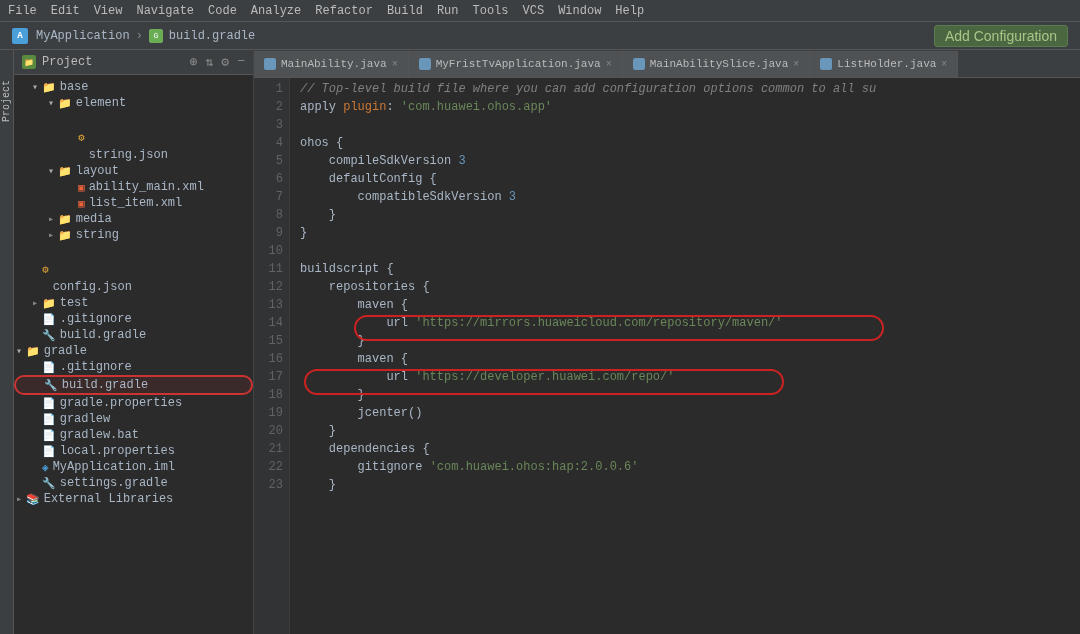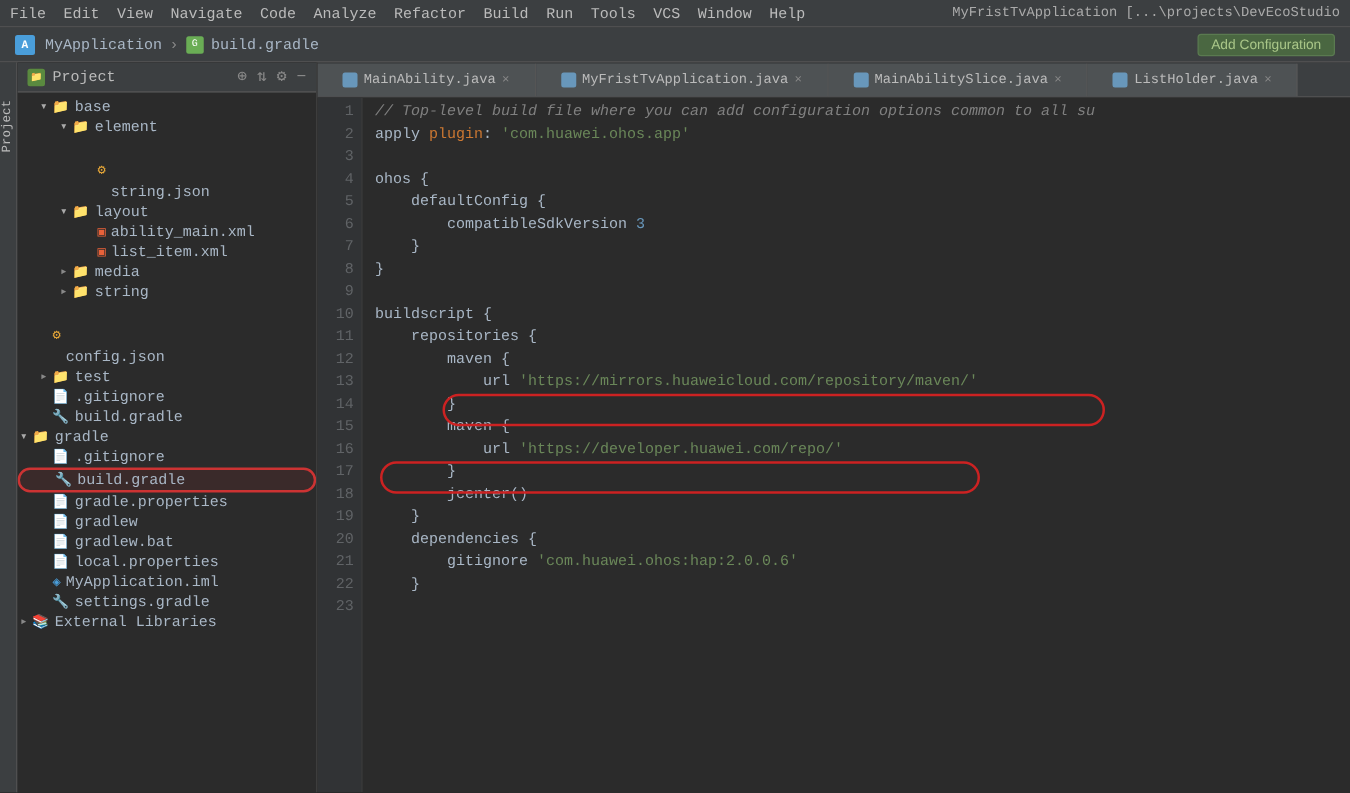--- a/index.html
+++ b/index.html
@@ -62,21 +62,21 @@
       font-size: 8px;
       color: #fff;
     }
     .breadcrumb-bar .add-config {
       margin-left: auto;
       background: #4a6741;
       color: #a9c688;
       padding: 2px 10px;
       border: 1px solid #5a7a50;
       border-radius: 3px;
-      font-size: 11px;
+      font-size: 14px;
       cursor: pointer;
     }
 
     
     .main-layout {
       display: flex;
       height: calc(634px - 50px);
     }
 
     
@@ -172,21 +172,21 @@
     .tabs {
       display: flex;
       background: #3c3f41;
       border-bottom: 1px solid #555;
       height: 28px;
       align-items: flex-end;
     }
     .tab {
       display: flex;
       align-items: center;
-      padding: 0 20px;
+      padding: 0 10px;
       height: 26px;
       background: #4e5254;
       border-right: 1px solid #555;
       font-size: 11px;
       color: #bbb;
       cursor: pointer;
       gap: 5px;
       justify-content: flex-end;
     }
     .tab .tab-icon {
@@ -265,21 +265,20 @@
   <span>Navigate</span>
   <span>Code</span>
   <span>Analyze</span>
   <span>Refactor</span>
   <span>Build</span>
   <span>Run</span>
   <span>Tools</span>
   <span>VCS</span>
   <span>Window</span>
   <span>Help</span>
-  <span class="right">MyFristTvApplication [...\projects\DevEcoStudio</span>
 </div>
 
 <div class="breadcrumb-bar">
   <div class="app-icon">A</div>
   <span>MyApplication</span>
   <span class="sep">›</span>
   <div class="gradle-icon">G</div>
   <span>build.gradle</span>
   <button class="add-config">Add Configuration</button>
 </div>
@@ -509,20 +508,21 @@
           <div>20</div>
         <div>21</div>
           <div>22</div>
           <div>23</div>
       </div>
       <div class="code-lines">
         <div class="code-line"><span class="comment">// Top-level build file where you can add configuration options common to all su</span></div>
         <div class="code-line"><span class="plain">apply </span><span class="kw">plugin</span><span class="plain">: </span><span class="str">'com.huawei.ohos.app'</span></div>
         <div class="code-line"> </div>
         <div class="code-line"><span class="plain">ohos {</span></div>
+        <div class="code-line"><span class="plain">    compileSdkVersion </span><span class="num">3</span></div>
         <div class="code-line"><span class="plain">    defaultConfig {</span></div>
         <div class="code-line"><span class="plain">        compatibleSdkVersion </span><span class="num">3</span></div>
         <div class="code-line"><span class="plain">    }</span></div>
         <div class="code-line"><span class="plain">}</span></div>
         <div class="code-line"> </div>
         <div class="code-line"><span class="plain">buildscript {</span></div>
         <div class="code-line"><span class="plain">    repositories {</span></div>
         <div class="code-line"><span class="plain">        maven {</span></div>
         <div class="code-line"><span class="plain">            url </span><span class="str">'https://mirrors.huaweicloud.com/repository/maven/'</span></div>
         <div class="code-line"><span class="plain">        }</span></div>

